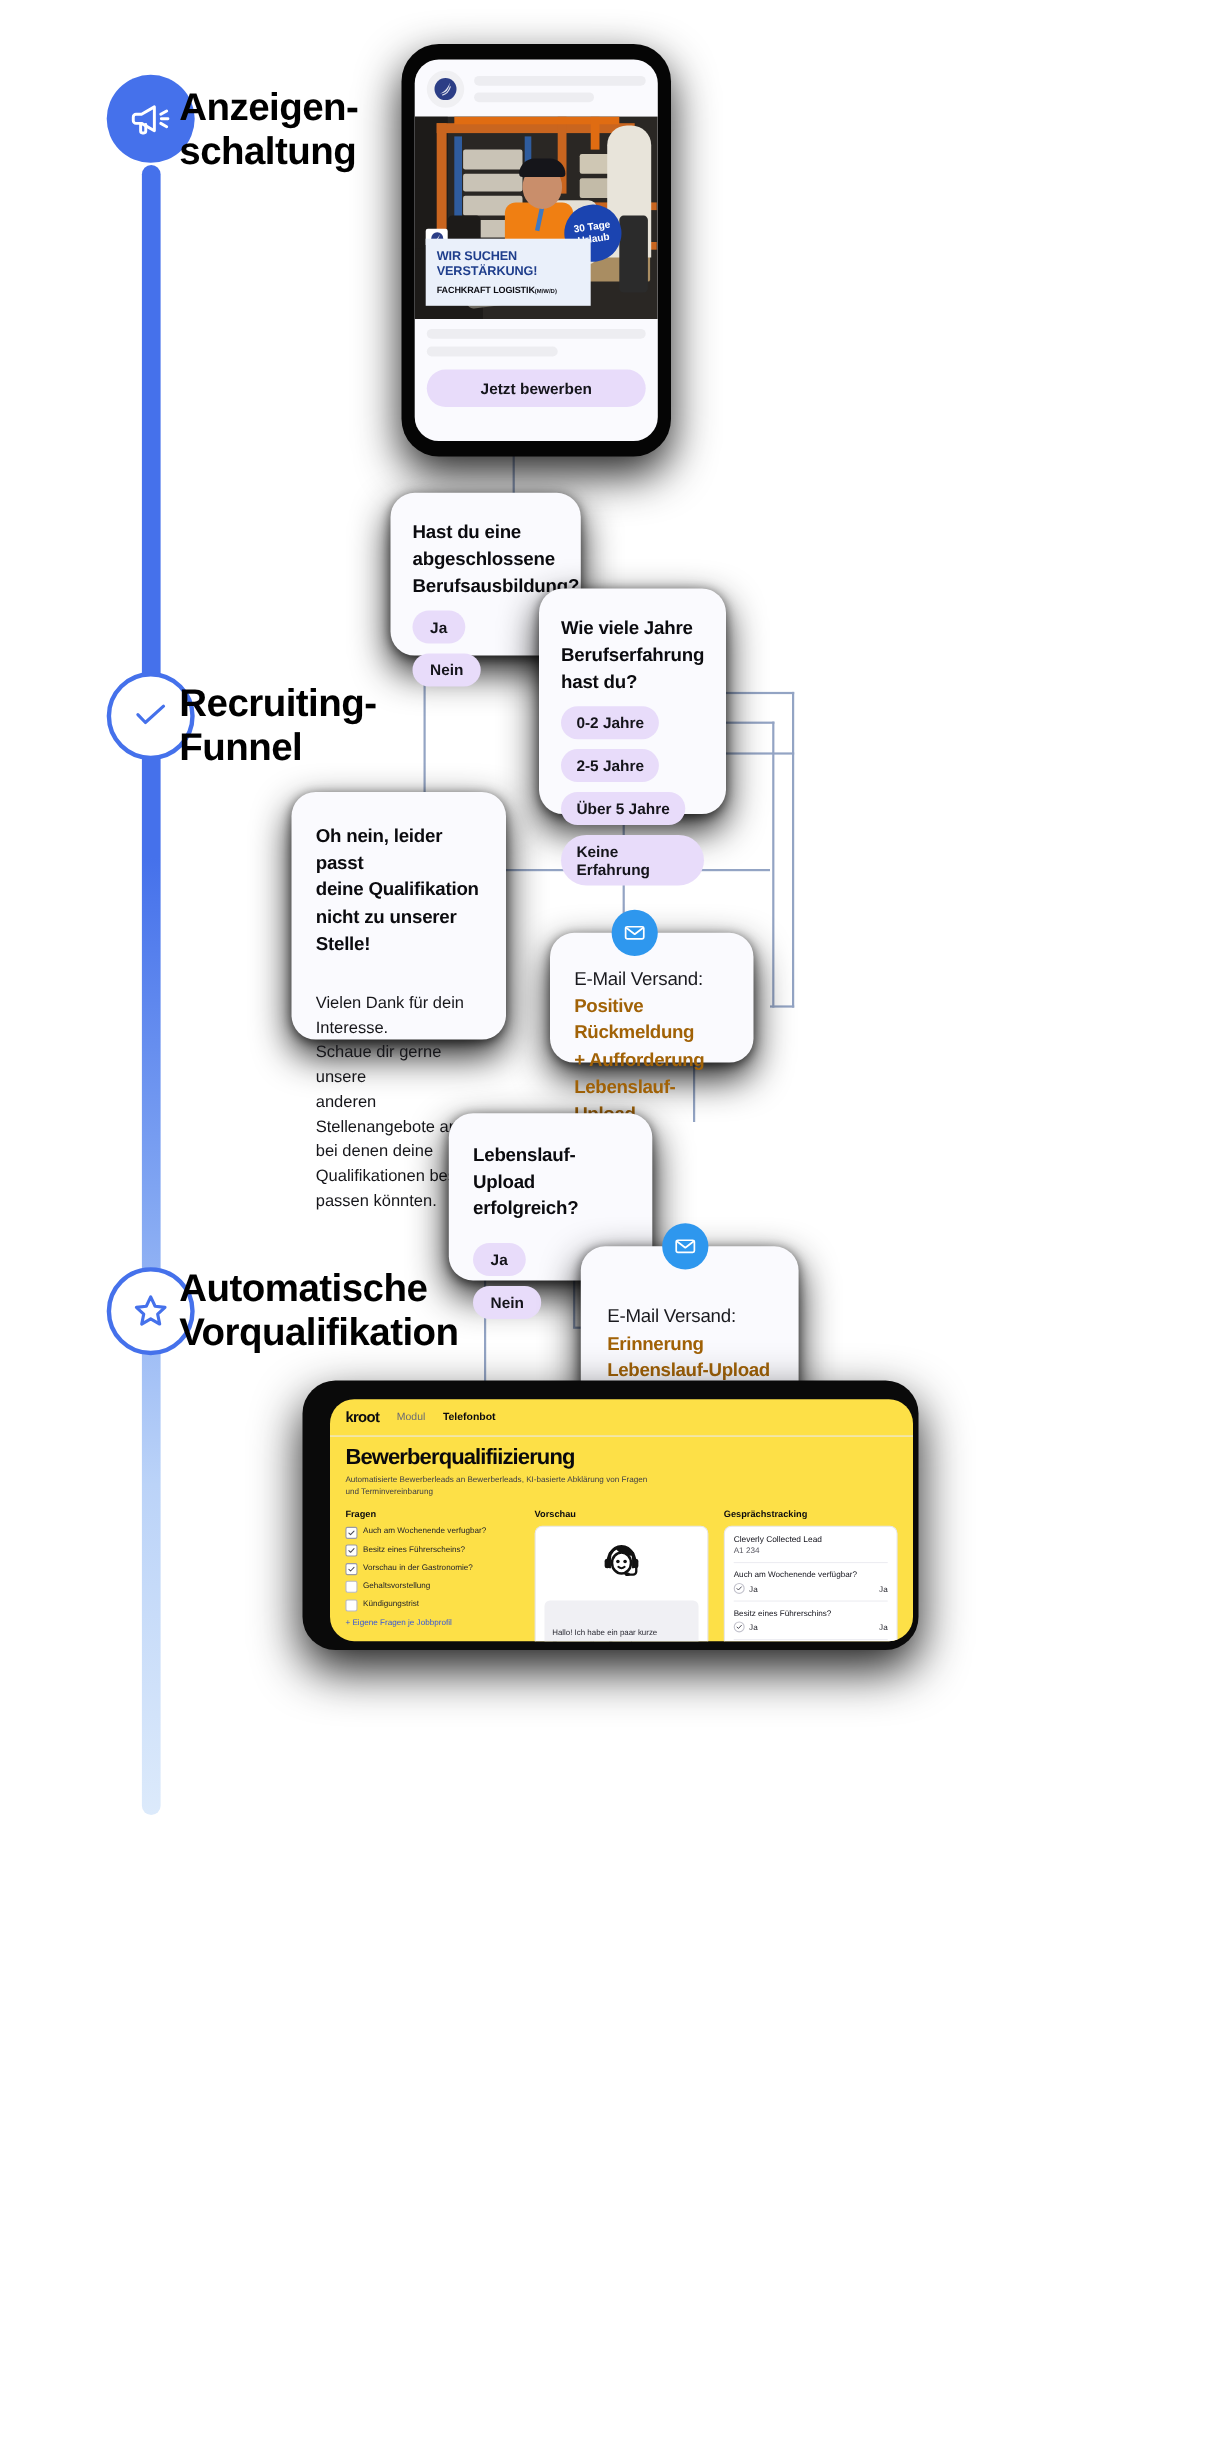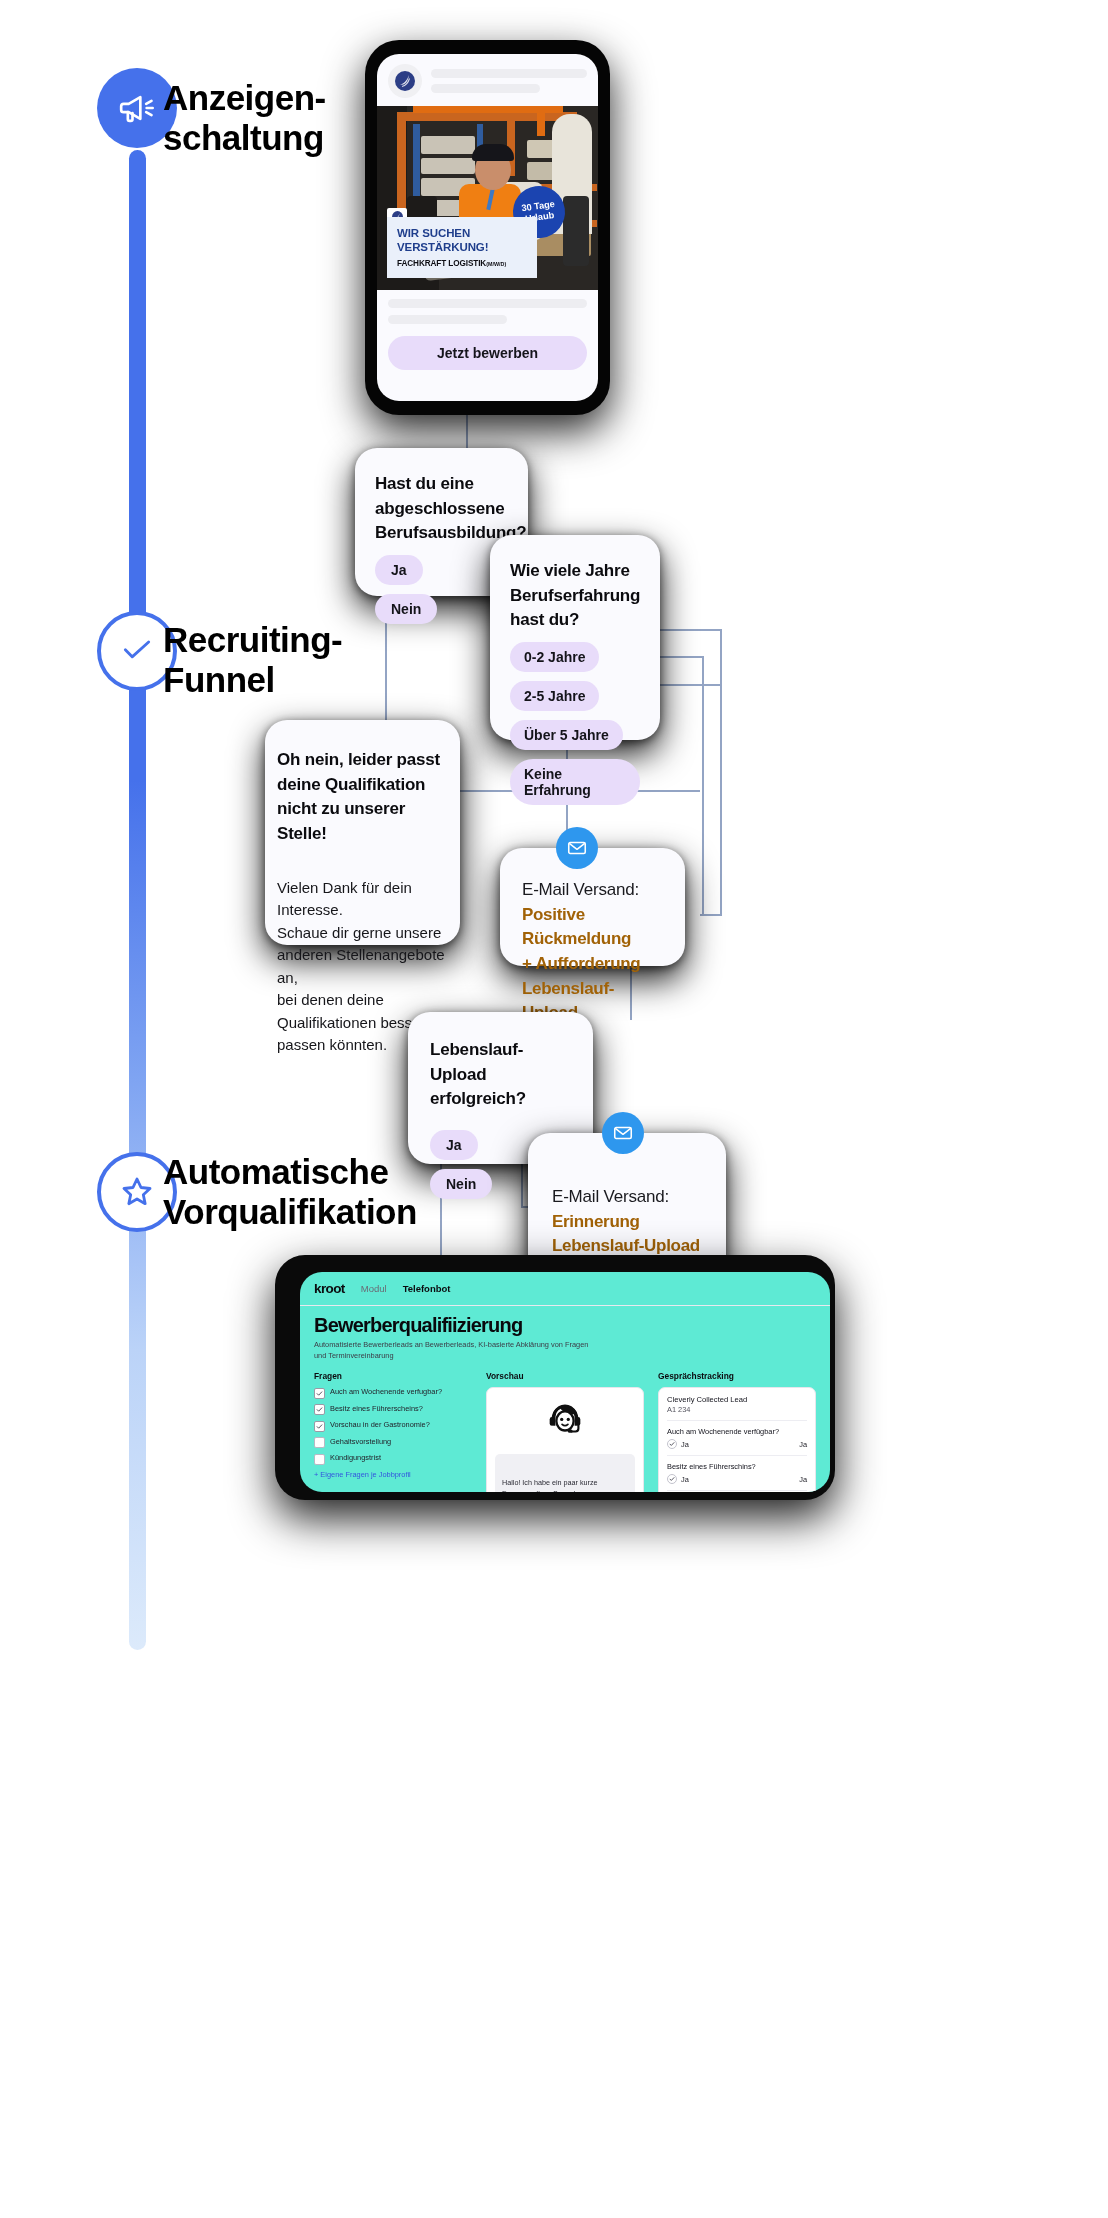--- a/index.html
+++ b/index.html
@@ -125,21 +125,21 @@
 
   
   .dash{
     position:absolute;left:275px;top:1255px;width:560px;height:245px;
     background:#0A0A0A;border-radius:30px;
     box-shadow:0 18px 44px rgba(0,0,0,0.88);
     box-sizing:border-box;padding:0;
   }
   .dash-inner{
     position:absolute;left:300px;top:1272px;width:530px;height:220px;
-    background:#5eead4;border-radius:22px;overflow:hidden;
+    background:#fde047;border-radius:22px;overflow:hidden;
     box-sizing:border-box;
   }
   .dash-bar{
     display:flex;align-items:center;gap:16px;padding:9px 14px;
     border-bottom:1px solid #E9E9EE;
   }
   .brand{font-weight:bold;font-size:13.5px;color:#0B0B0F;letter-spacing:-0.6px;}
   .dash-nav{font-size:9.5px;color:#6A6A74;}
   .dash-nav.active{color:#0B0B0F;font-weight:bold;}
   .dash-main{padding:8px 14px 0 14px;}
@@ -320,21 +320,21 @@
   <div class="card" style="left:490px;top:535px;width:170px;height:205px;padding:24px 20px">
     <div class="card-title">Wie viele Jahre
 Berufserfahrung
 hast du?</div>
     <div class="pill wide">0-2 Jahre</div><br>
     <div class="pill wide">2-5 Jahre</div><br>
     <div class="pill wide">Über 5 Jahre</div><br>
     <div class="pill wide">Keine Erfahrung</div>
   </div>
 
-  <div class="card" style="left:265px;top:720px;width:195px;height:225px;padding:28px 12px">
+  <div class="card" style="left:265px;top:720px;width:195px;height:225px;padding:28px 22px">
     <div class="card-title">Oh nein, leider passt
 deine Qualifikation
 nicht zu unserer Stelle!</div>
     <div class="card-body">Vielen Dank für dein Interesse.
 Schaue dir gerne unsere
 anderen Stellenangebote an,
 bei denen deine
 Qualifikationen besser
 passen könnten.</div>
   </div>

